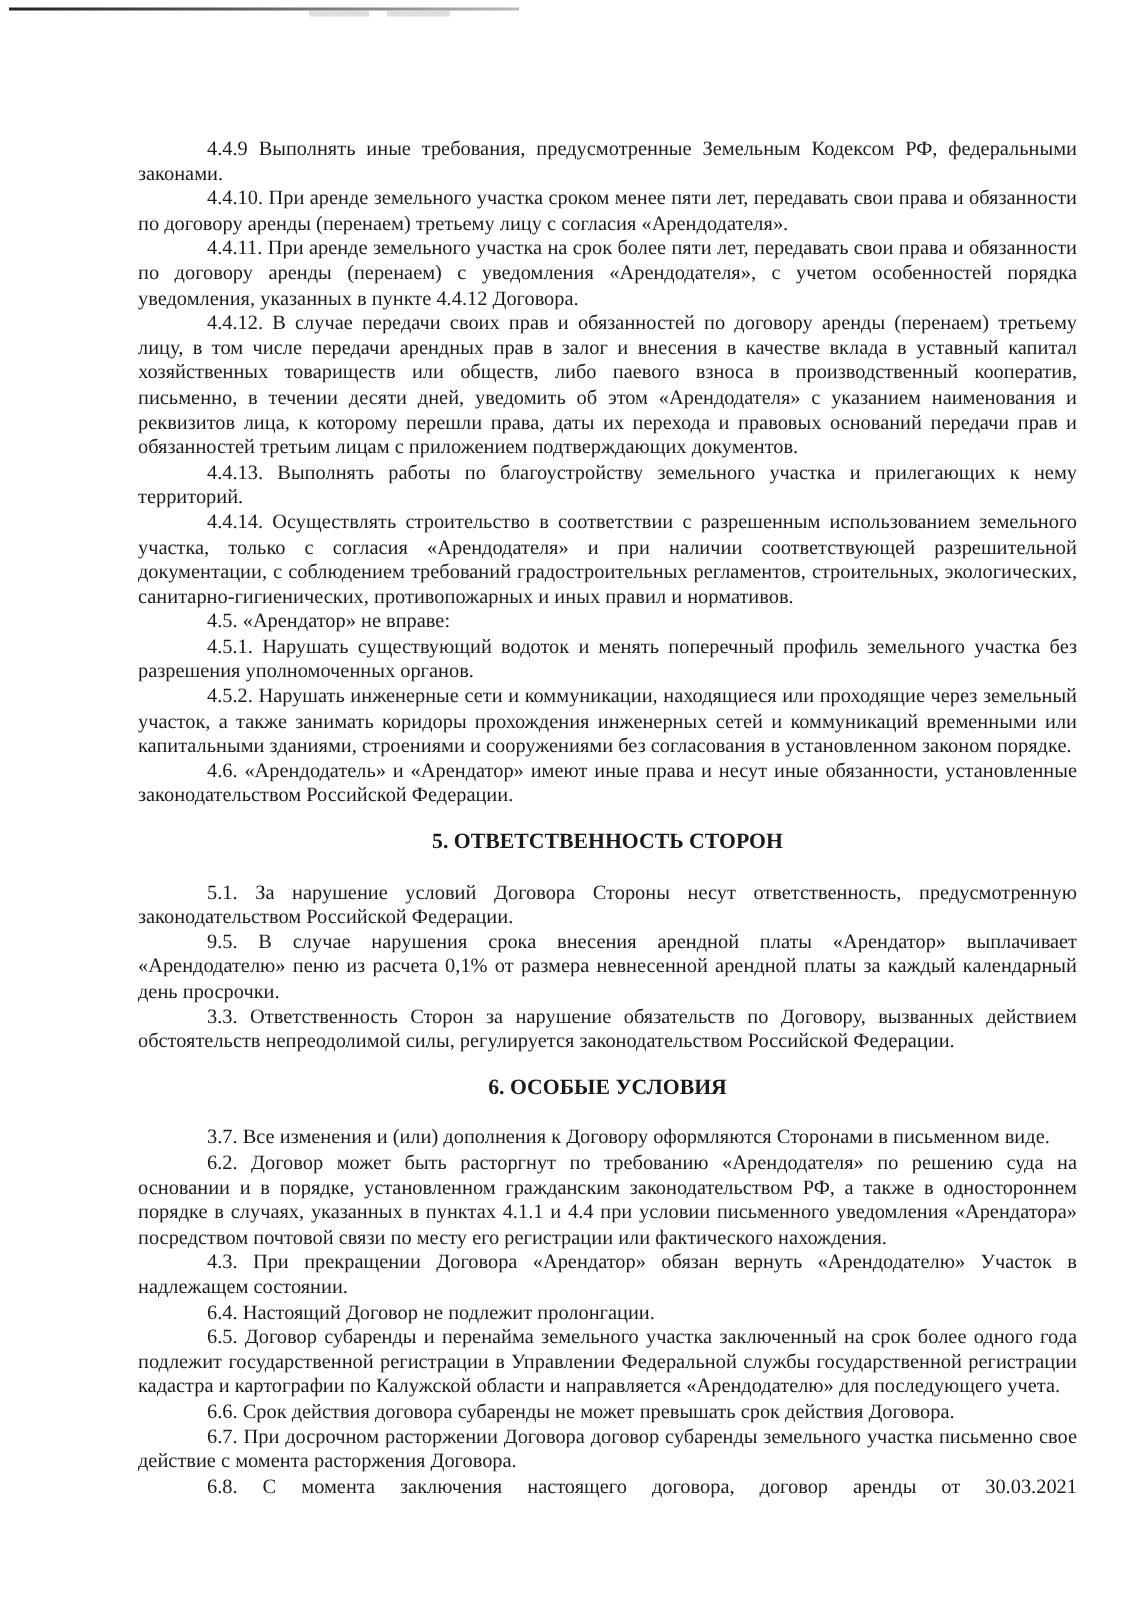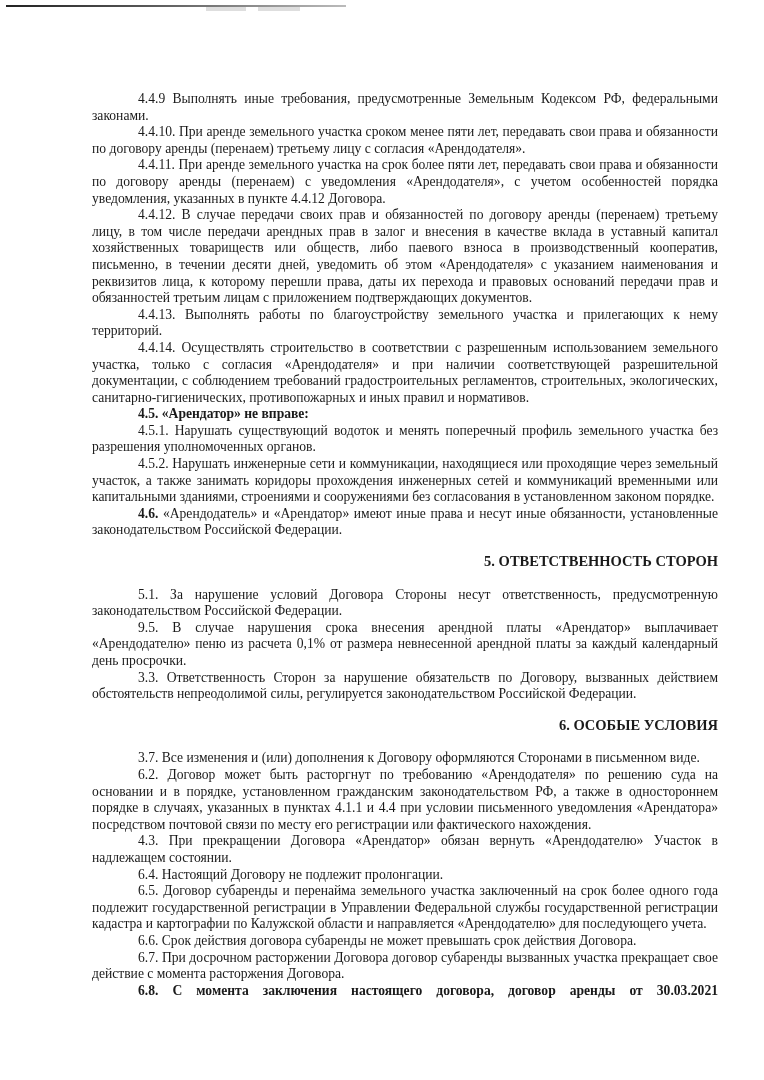--- a/index.html
+++ b/index.html
@@ -16,23 +16,23 @@
     }
     .scan-smudge {
       position: absolute; top: 7px; height: 4px; background: #c8c8c8; opacity: .6;
     }
     .page {
       position: absolute; left: 92px; top: 44px; width: 626px;
       font-size: 13.6px; line-height: 16.6px; margin-top: 47px;
     }
     p { margin: 0; text-align: justify; }
     p.ind { text-indent: 46px; }
-    .b { font-weight: bold; }
+    .b { font-weight: normal; }
     h2 {
-      margin: 0; text-align: right; font-size: 14.5px; font-weight: bold;
+      margin: 0; text-align: center; font-size: 14.5px; font-weight: bold;
     }
     .h5 { margin-top: 14px; margin-bottom: 17px; }
     .h6 { margin-top: 14px; margin-bottom: 17px; }
   </style>
 </head>
 <body>
 
 <div class="scan-line"></div>
 <div class="scan-smudge" style="left:206px;width:40px;"></div>
 <div class="scan-smudge" style="left:258px;width:42px;"></div>
@@ -58,19 +58,19 @@
     <p class="ind"><span>5.1.</span><span> За нарушение условий Договора Стороны несут ответственность, предусмотренную законодательством Российской Федерации.</span></p>
     <p class="ind"><span>9.5.</span><span> В случае нарушения срока внесения арендной платы «Арендатор» выплачивает «Арендодателю» пеню из расчета 0,1% от размера невнесенной арендной платы за каждый календарный день просрочки.</span></p>
     <p class="ind"><span>3.3.</span><span> Ответственность Сторон за нарушение обязательств по Договору, вызванных действием обстоятельств непреодолимой силы, регулируется законодательством Российской Федерации.</span></p>
   </div>
 
   <h2 class="h6">6. ОСОБЫЕ УСЛОВИЯ</h2>
   <div>
     <p class="ind"><span>3.7.</span><span> Все изменения и (или) дополнения к Договору оформляются Сторонами в письменном виде.</span></p>
     <p class="ind"><span>6.2.</span><span> Договор может быть расторгнут по требованию «Арендодателя» по решению суда на основании и в порядке, установленном гражданским законодательством РФ, а также в одностороннем порядке в случаях, указанных в пунктах 4.1.1 и 4.4 при условии письменного уведомления «Арендатора» посредством почтовой связи по месту его  регистрации или фактического нахождения.</span></p>
     <p class="ind"><span>4.3.</span><span> При прекращении Договора «Арендатор» обязан вернуть «Арендодателю» Участок в надлежащем состоянии.</span></p>
-    <p class="ind"><span>6.4.</span><span> Настоящий Договору не подлежит пролонгации.</span></p>
+    <p class="ind"><span>6.4.</span><span> Настоящий Договор не подлежит пролонгации.</span></p>
     <p class="ind"><span>6.5.</span><span> Договор субаренды и перенайма земельного участка заключенный на срок более одного года подлежит государственной регистрации в Управлении Федеральной службы государственной регистрации кадастра и картографии по Калужской области и направляется «Арендодателю» для последующего учета.</span></p>
     <p class="ind"><span>6.6.</span><span> Срок действия договора субаренды не может превышать срок действия Договора.</span></p>
-    <p class="ind"><span>6.7.</span><span> При досрочном расторжении Договора договор субаренды вызванных участка прекращает свое действие с момента расторжения Договора.</span></p>
+    <p class="ind"><span>6.7.</span><span> При досрочном расторжении Договора договор субаренды земельного участка письменно свое действие с момента расторжения Договора.</span></p>
     <p class="ind b" style="text-align-last: justify;">6.8. С момента заключения настоящего договора, договор аренды от 30.03.2021</p>
   </div>
 </div>
 
 </body></html>

